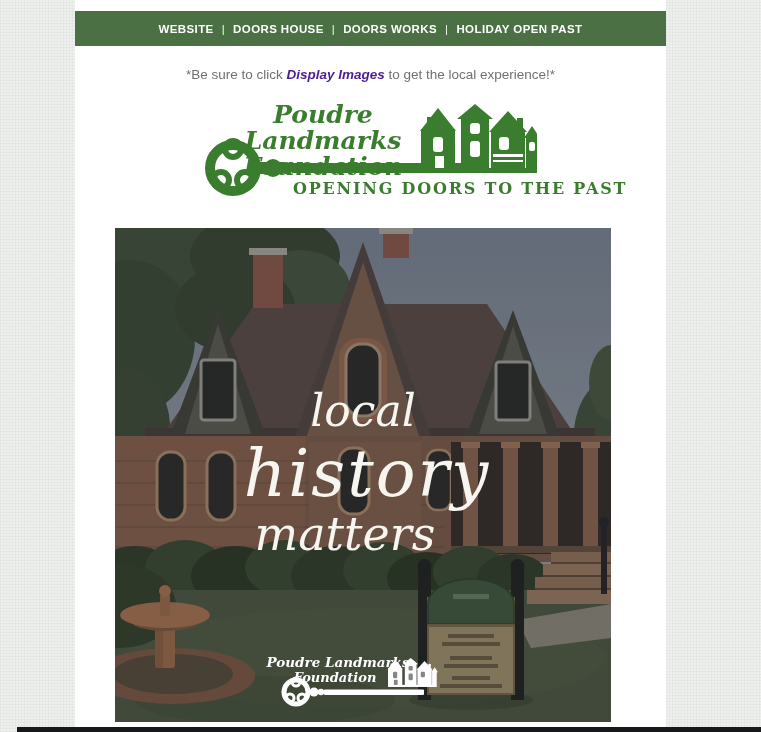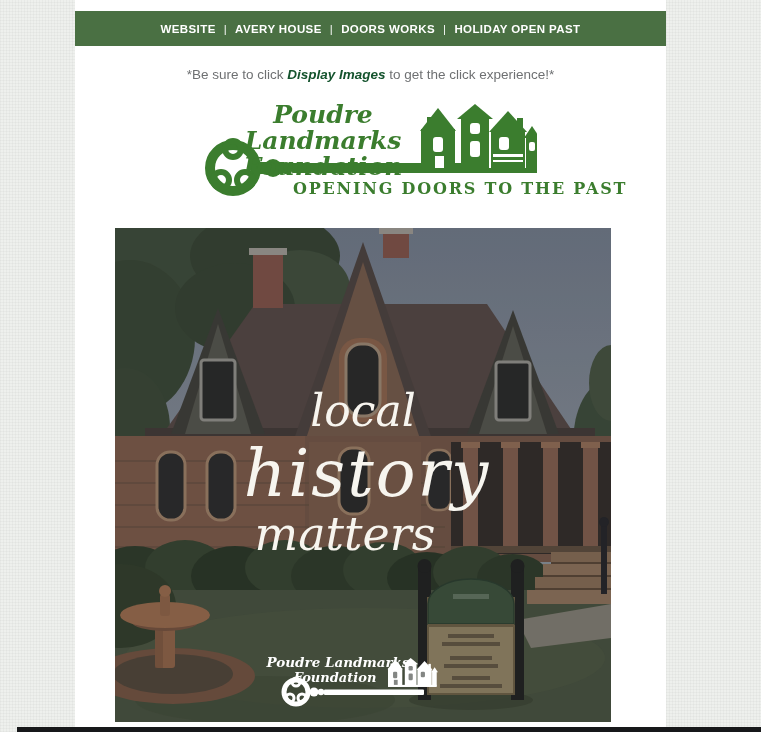--- a/index.html
+++ b/index.html
@@ -16,21 +16,21 @@
     position:absolute;left:0;right:0;top:11px;height:35px;background:#4a7043;
     display:flex;align-items:center;justify-content:center;
     color:#ffffff;font-size:11.5px;font-weight:bold;letter-spacing:.4px;
   }
   .nav-link{cursor:pointer;white-space:pre;}
   .nav-sep{margin:0 8px;font-weight:normal;opacity:.95;}
   .notice{
     position:absolute;top:67px;left:0;right:0;text-align:center;
     color:#6e7072;font-size:13.5px;white-space:pre-wrap;
   }
-  .notice .em{font-weight:bold;font-style:italic;color:#14532d;}
+  .notice .em{font-weight:bold;font-style:italic;color:#4c1d95;}
   .logo{position:absolute;left:128px;top:102px;width:334px;height:102px;}
   .logo-svg{position:absolute;left:0;top:0;width:334px;height:102px;}
   .logo-name{
     position:absolute;left:0;top:0;width:240px;text-align:center;
     color:#3b7d2e;font-family:"DejaVu Serif",serif;font-style:italic;font-weight:bold;
     font-size:25px;line-height:26px;
   }
   .logo-tagline{
     position:absolute;left:90px;top:77px;width:244px;text-align:center;
     color:#3b7d2e;font-family:"DejaVu Serif",serif;font-weight:bold;
@@ -43,28 +43,28 @@
 </head>
 <body>
 
 <div class="screen">
 
   <div class="email-col">
 
     <div class="navbar">
       <span class="nav-link">WEBSITE</span>
       <span class="nav-sep">|</span>
-      <span class="nav-link">AVERY HOUSE</span>
+      <span class="nav-link">DOORS HOUSE</span>
       <span class="nav-sep">|</span>
       <span class="nav-link">DOORS WORKS</span>
       <span class="nav-sep">|</span>
       <span class="nav-link">HOLIDAY OPEN PAST</span>
     </div>
 
-    <div class="notice"><span>*Be sure to click </span><span class="em">Display Images</span><span> to get the click experience!*</span></div>
+    <div class="notice"><span>*Be sure to click </span><span class="em">Display Images</span><span> to get the local experience!*</span></div>
 
     <div class="logo">
       <svg class="logo-svg" viewBox="0 0 334 102" aria-hidden="true">
         <g>
           <circle cx="30" cy="66" r="23" fill="none" stroke="#3b7d2e" stroke-width="10"></circle>
           <circle cx="30" cy="47" r="8" fill="none" stroke="#3b7d2e" stroke-width="6"></circle>
           <circle cx="18" cy="78" r="8" fill="none" stroke="#3b7d2e" stroke-width="6"></circle>
           <circle cx="42" cy="78" r="8" fill="none" stroke="#3b7d2e" stroke-width="6"></circle>
           <rect x="51" y="60" width="13" height="12" fill="#3b7d2e"></rect>
           <circle cx="70" cy="66" r="9" fill="#3b7d2e"></circle>

